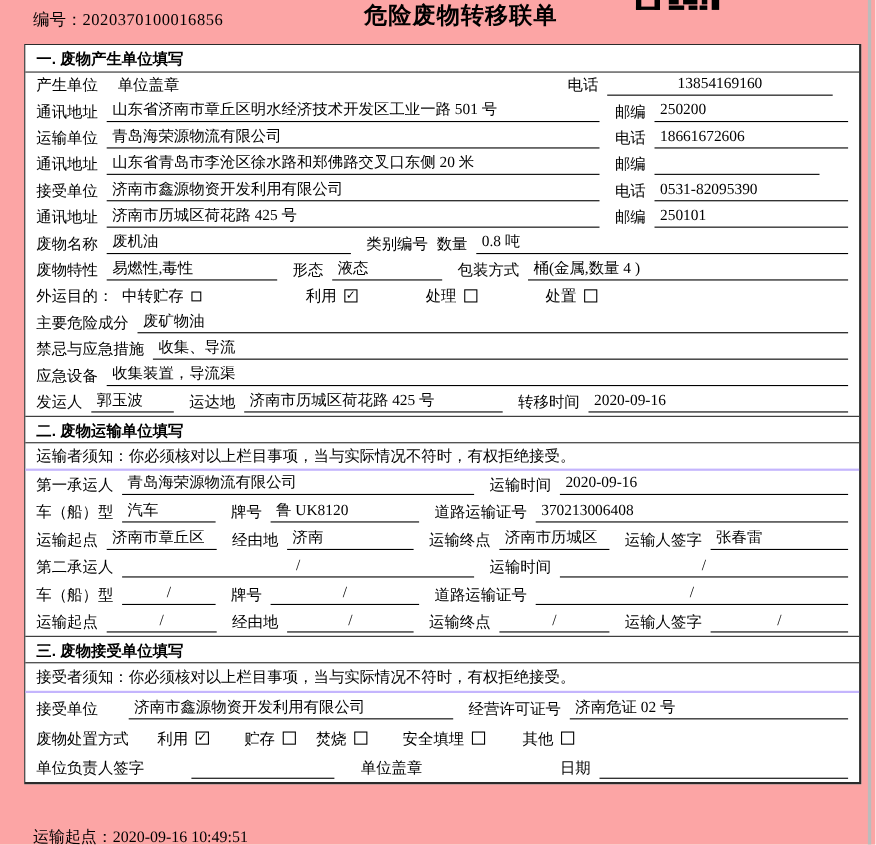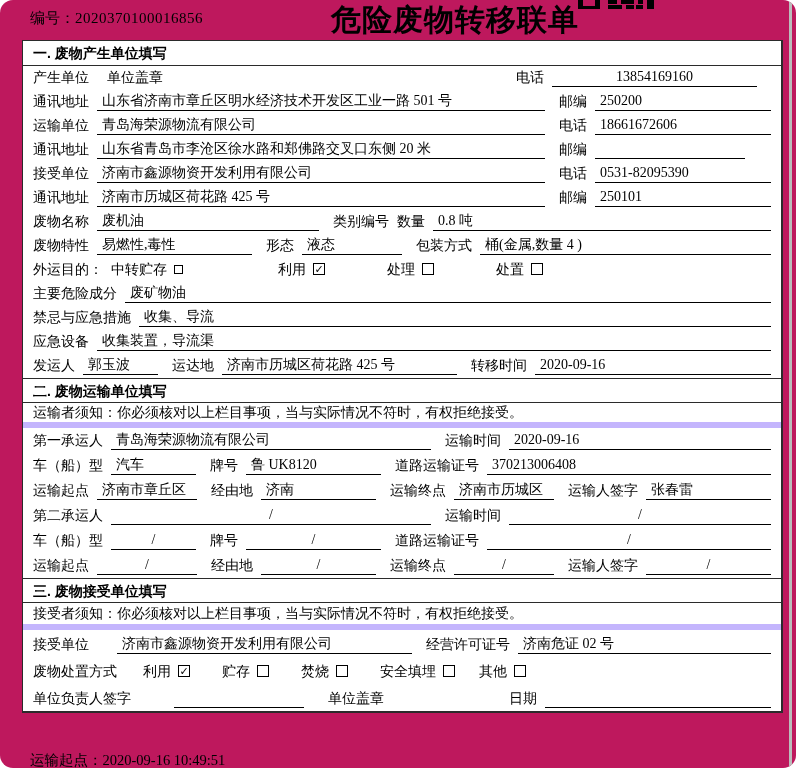--- a/index.html
+++ b/index.html
@@ -1,32 +1,32 @@
 <!DOCTYPE html>
 <html><head>
 <meta charset="utf-8">
 <style>
   html,body{margin:0;padding:0;background:#ffffff;}
-  .sheet{position:relative;width:796px;height:768px;background:#be185d;overflow:hidden;
-         font-family:"Liberation Serif","DejaVu Serif",serif;color:#000;border-radius:13px;}
+  .sheet{position:relative;width:796px;height:768px;background:#fca5a5;overflow:hidden;
+         font-family:"Liberation Serif","DejaVu Serif",serif;color:#000;}
   .doc-no{position:absolute;left:30px;top:9px;font-size:15px;white-space:nowrap;}
   .doc-no .num{letter-spacing:.5px;}
-  .title{position:absolute;left:331px;top:0;font-size:30px;font-weight:700;letter-spacing:1px;
+  .title{position:absolute;left:331px;top:0;font-size:21px;font-weight:700;letter-spacing:1px;
          font-family:Liberation Mono, monospace;white-space:nowrap;}
   .qr{position:absolute;left:578px;top:0;}
   .form-table{position:absolute;left:22px;top:40px;width:761px;box-sizing:border-box;
               border:1px solid #2b2b2b;border-right-width:2px;border-bottom-width:2px;background:#fff;}
   .sec-header{height:25px;line-height:24px;font-weight:700;font-size:14px;padding:0 10px;
               font-family:"Liberation Sans","DejaVu Sans",sans-serif;
               border-bottom:1px solid #2b2b2b;box-sizing:border-box;}
   .section:not(:first-child) .sec-header{border-top:1px solid #2b2b2b;}
   .row{display:flex;align-items:flex-end;padding:0 10px 3px;box-sizing:border-box;font-size:14px;height:24px;}
   .section.s2 .row{height:25px;}
   .section.s3 .row{height:27px;}
-  .row.note{height:31px;border-bottom:6px solid #c4b5fd;align-items:center;padding-bottom:0;}
+  .row.note{height:31px;border-bottom:2px solid #c4b5fd;align-items:center;padding-bottom:0;}
   .lab{white-space:nowrap;margin-right:8px;flex:none;}
   .txt{white-space:nowrap;margin:0 10px;flex:none;}
   .val{border-bottom:1px solid #000;padding:0 5px 1px;line-height:16px;min-height:17px;
        margin-right:14px;white-space:nowrap;overflow:hidden;flex:none;box-sizing:border-box;}
   .val.flex{flex:1 1 auto;margin-right:0;}
   .val.center{text-align:center;}
   .sp{flex:none;}
   .sp.flex{flex:1 1 auto;}
   .chkgrp{display:flex;align-items:center;flex:none;}
   .chklab{margin-right:7px;white-space:nowrap;}
@@ -221,29 +221,29 @@
           <span class="lab">经营许可证号</span>
           <span class="val flex">济南危证 02 号</span>
         </div>
         <div class="row">
           <span class="lab">废物处置方式</span>
           <span class="sp" style="width: 18px;"></span>
           <span class="chkgrp" style="margin-right: 32px;">
             <span class="chklab">利用</span>
             <span class="box">✓</span>
           </span>
-          <span class="chkgrp" style="margin-right: 32px;">
+          <span class="chkgrp" style="margin-right: 18px;">
             <span class="chklab">贮存</span>
             <span class="box"></span>
           </span>
           <span class="chkgrp" style="margin-right: 32px;">
             <span class="chklab">焚烧</span>
             <span class="box"></span>
           </span>
-          <span class="chkgrp" style="margin-right: 24px;">
+          <span class="chkgrp" style="margin-right: 34px;">
             <span class="chklab">安全填埋</span>
             <span class="box"></span>
           </span>
           <span class="chkgrp">
             <span class="chklab">其他</span>
             <span class="box"></span>
           </span>
         </div>
         <div class="row">
           <span class="lab">单位负责人签字</span>

